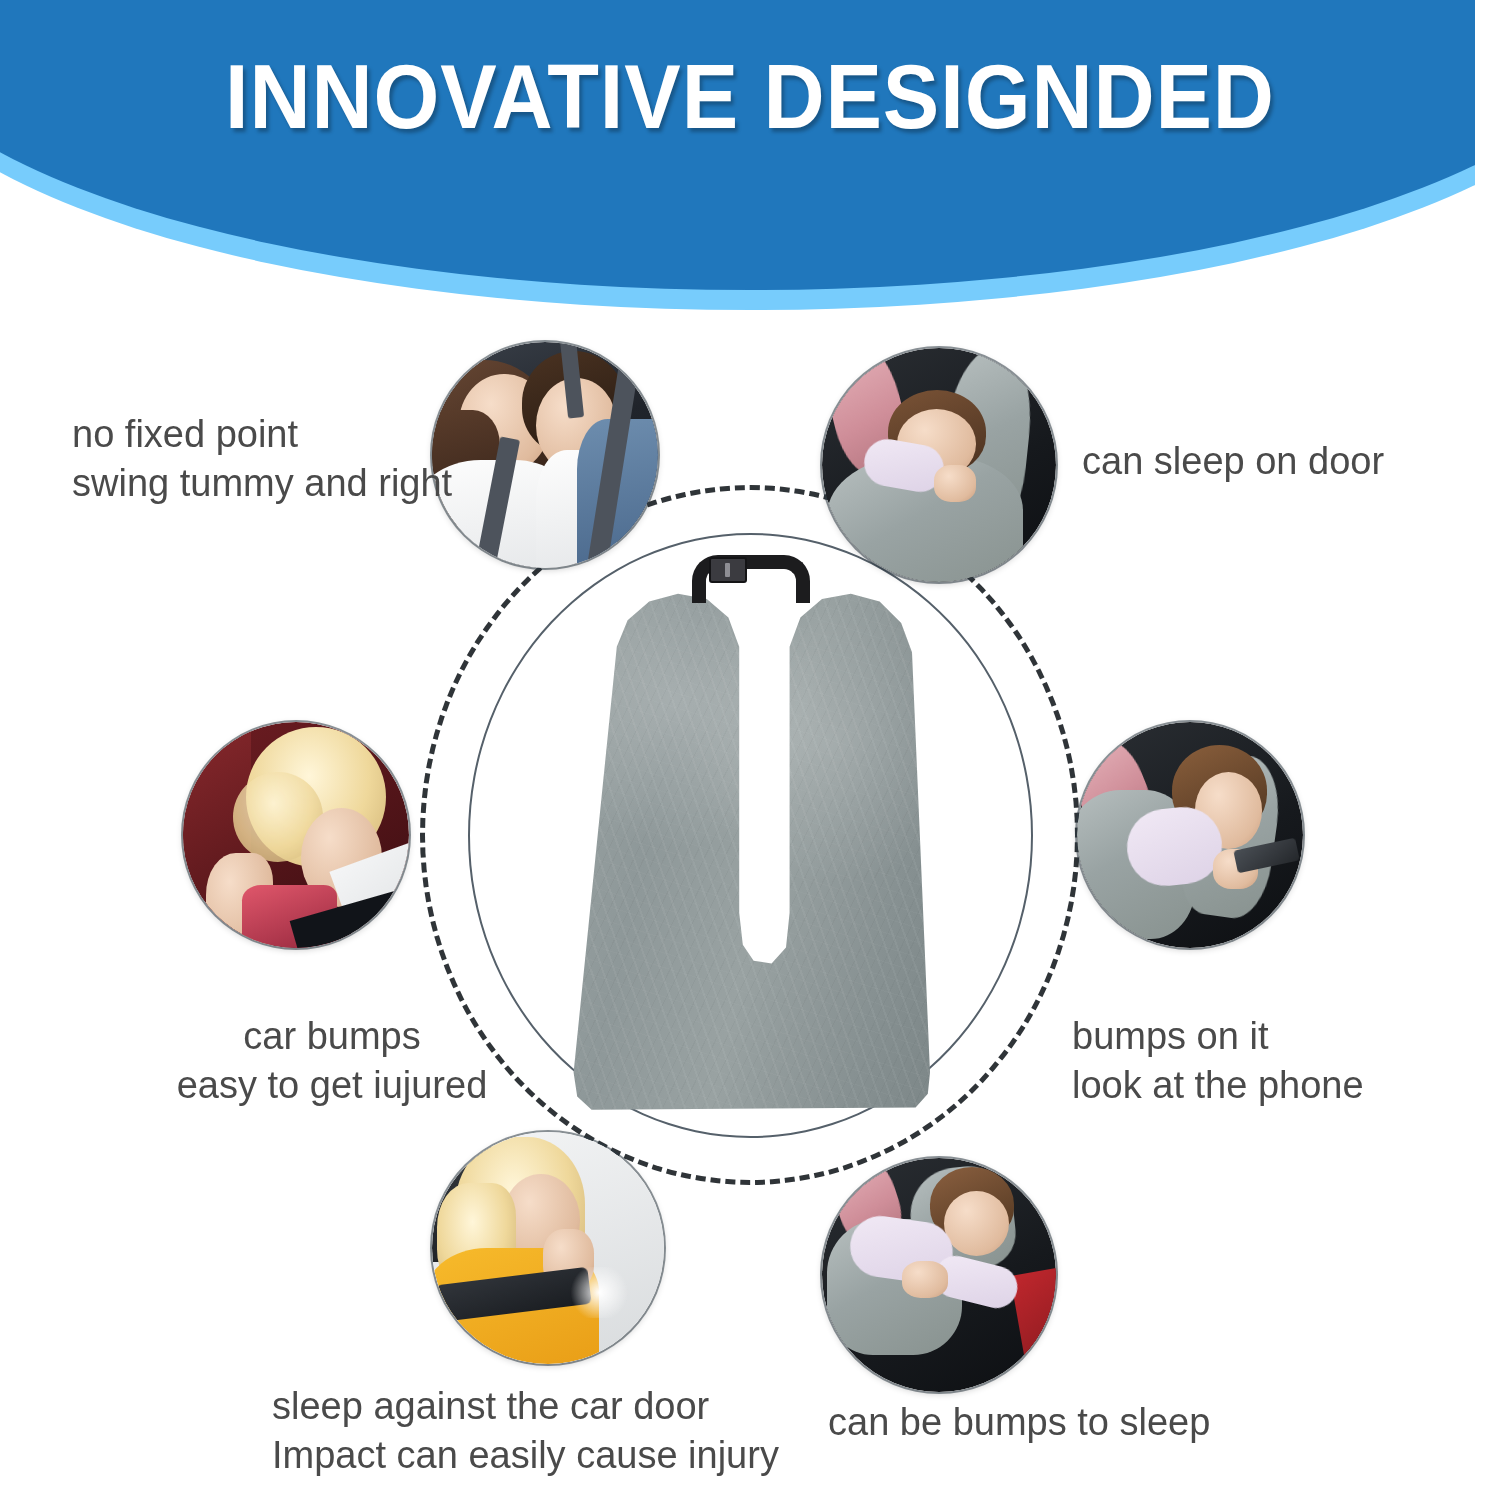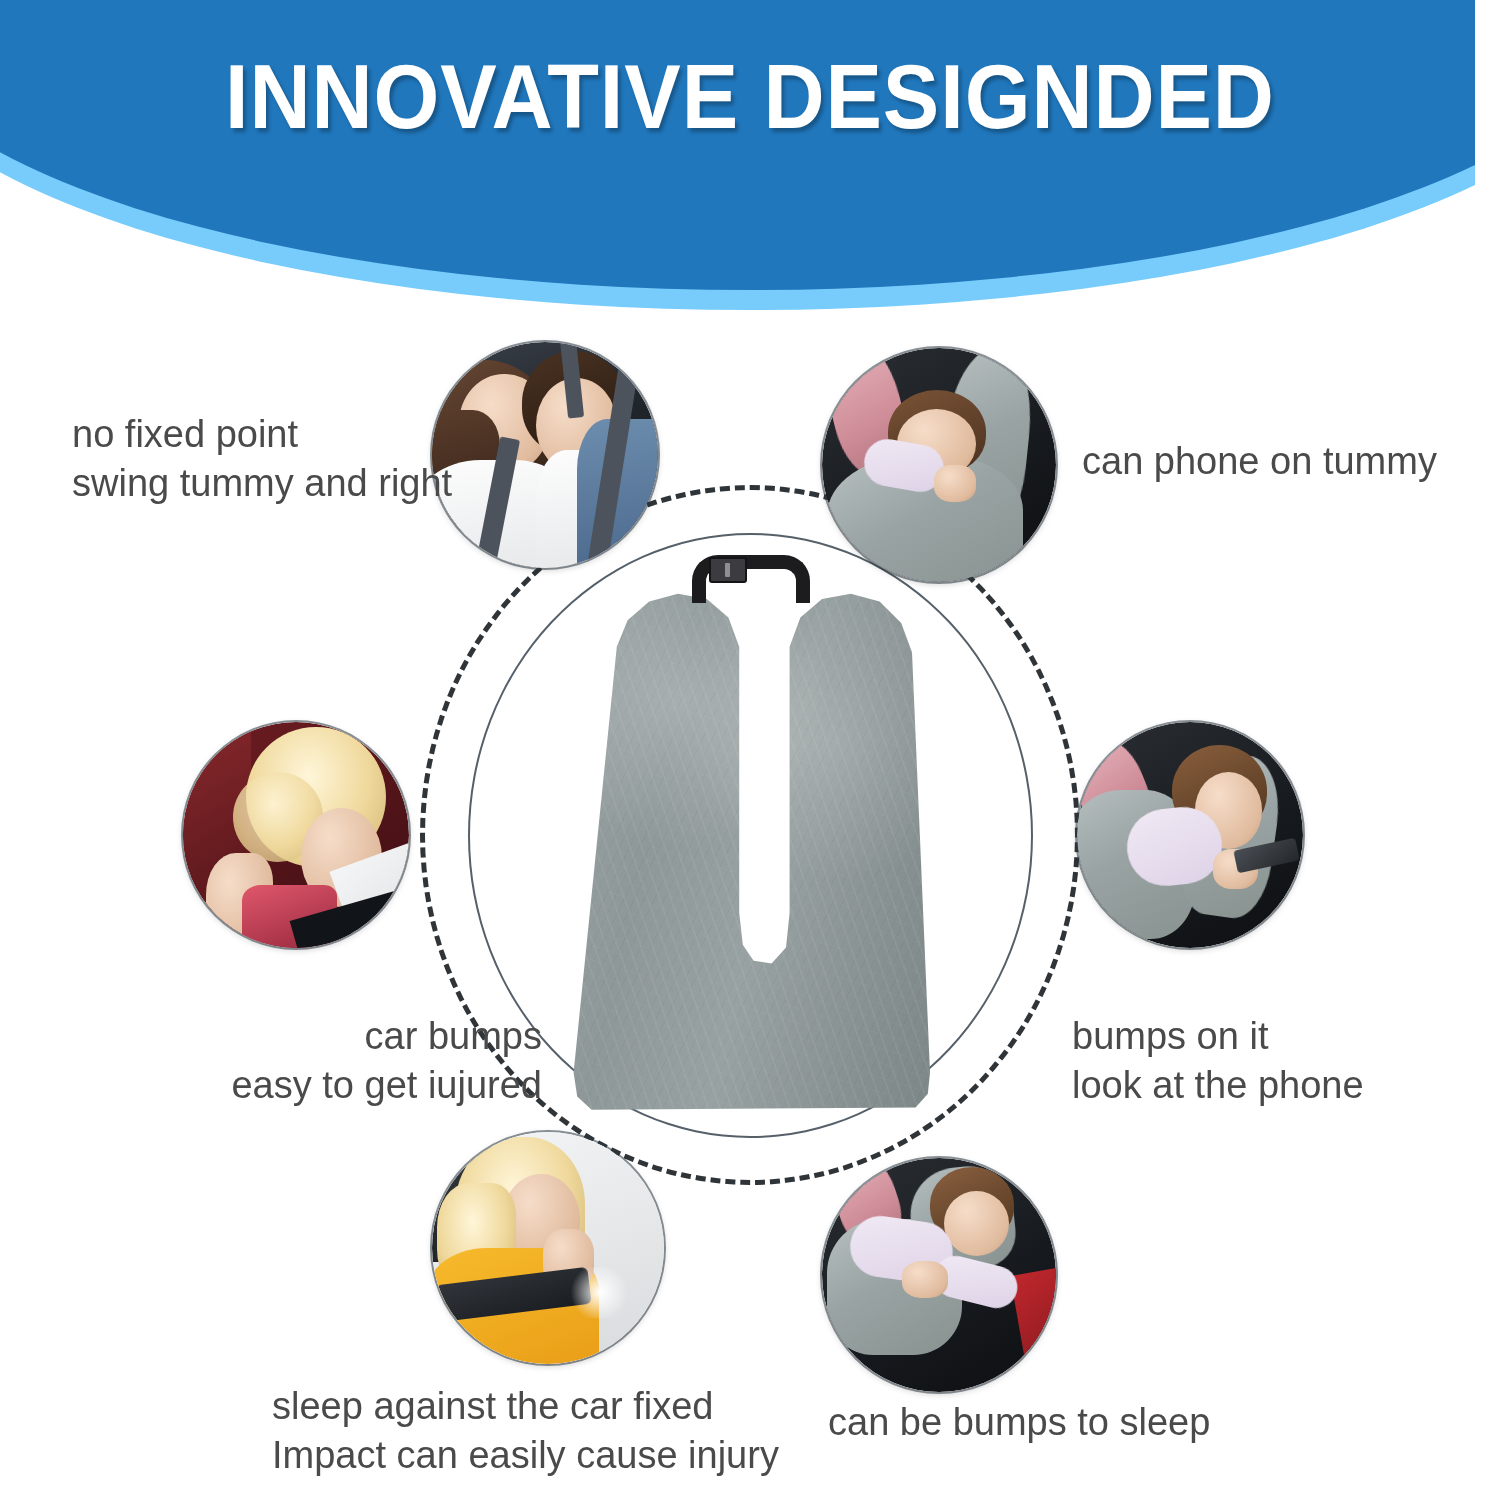--- a/index.html
+++ b/index.html
@@ -208,21 +208,21 @@
   .callout {
     position: absolute;
     color: #4a4a4a;
     font-size: 38px;
     line-height: 1.30;
     white-space: pre-line;
     font-weight: 400;
   }
   #label-no-fixed-point   { left: 72px;   top: 410px;  width: 400px; text-align: left; }
   #label-sleep-on-tummy   { left: 1082px; top: 437px;  width: 390px; text-align: left; }
-  #label-car-bumps        { left: 122px;  top: 1012px; width: 420px; text-align: right; }
+  #label-car-bumps        { left: 122px;  top: 1012px; width: 420px; text-align: center; }
   #label-rely-on-it       { left: 1072px; top: 1012px; width: 400px; text-align: left; }
   #label-car-door         { left: 272px;  top: 1382px; width: 540px; text-align: left; }
   #label-held-to-sleep    { left: 828px;  top: 1398px; width: 400px; text-align: left; }
 </style>
 </head>
 <body>
 
 <div id="header-banner">
   <div id="header-light-band"></div>
   <div id="header-dark-fill"></div>
@@ -333,20 +333,20 @@
     <div class="sc-skin sc-soft" style="left:52%;top:14%;width:28%;height:28%;"></div>
     <div class="sc-sleeve-lilac sc-soft" style="left:12%;top:26%;width:44%;height:26%;transform:rotate(8deg);"></div>
     <div class="sc-sleeve-lilac sc-soft" style="left:48%;top:44%;width:36%;height:18%;transform:rotate(14deg);"></div>
     <div class="sc-skin sc-soft" style="left:34%;top:44%;width:20%;height:16%;border-radius:40%;"></div>
 
   </div>
 </div>
 
 <div class="callout" id="label-no-fixed-point">no fixed point
 swing tummy and right</div>
-<div class="callout" id="label-sleep-on-tummy">can phone on tummy</div>
+<div class="callout" id="label-sleep-on-tummy">can sleep on door</div>
 <div class="callout" id="label-car-bumps">car bumps
 easy to get iujured</div>
 <div class="callout" id="label-rely-on-it">bumps on it
 look at the phone</div>
-<div class="callout" id="label-car-door">sleep against the car fixed
+<div class="callout" id="label-car-door">sleep against the car door
 Impact can easily cause injury</div>
 <div class="callout" id="label-held-to-sleep">can be bumps to sleep</div>
 
 </body></html>

